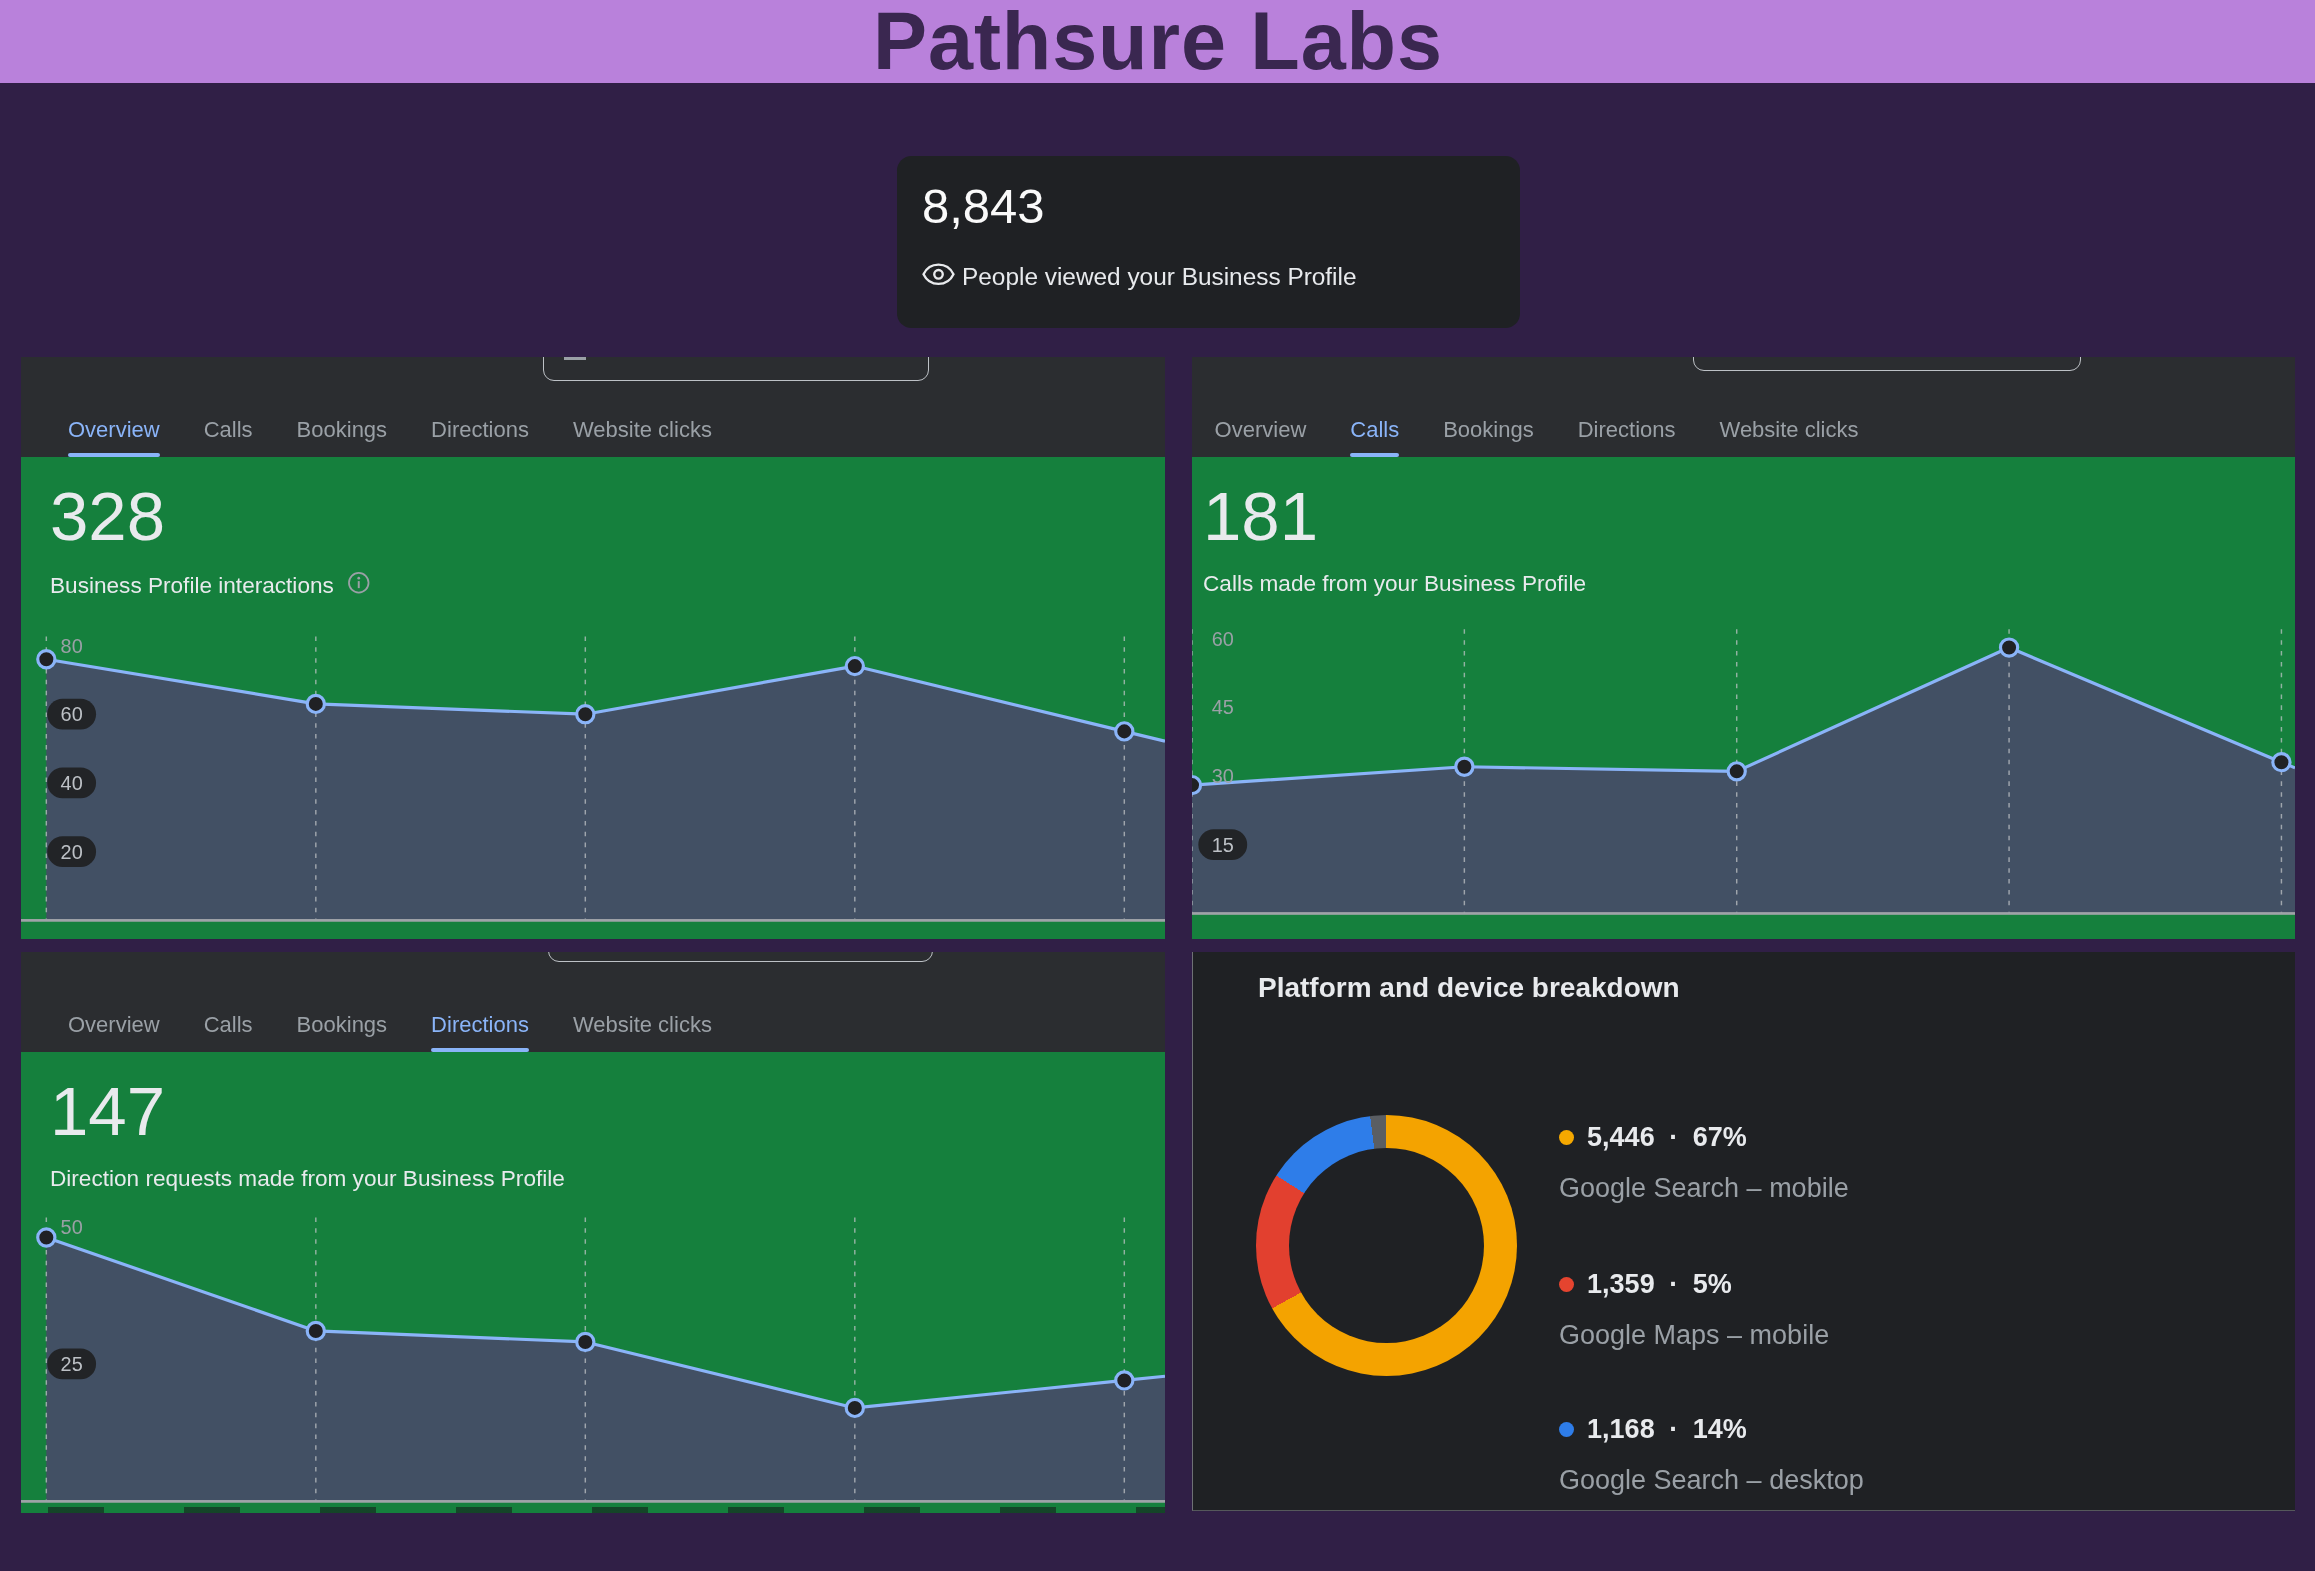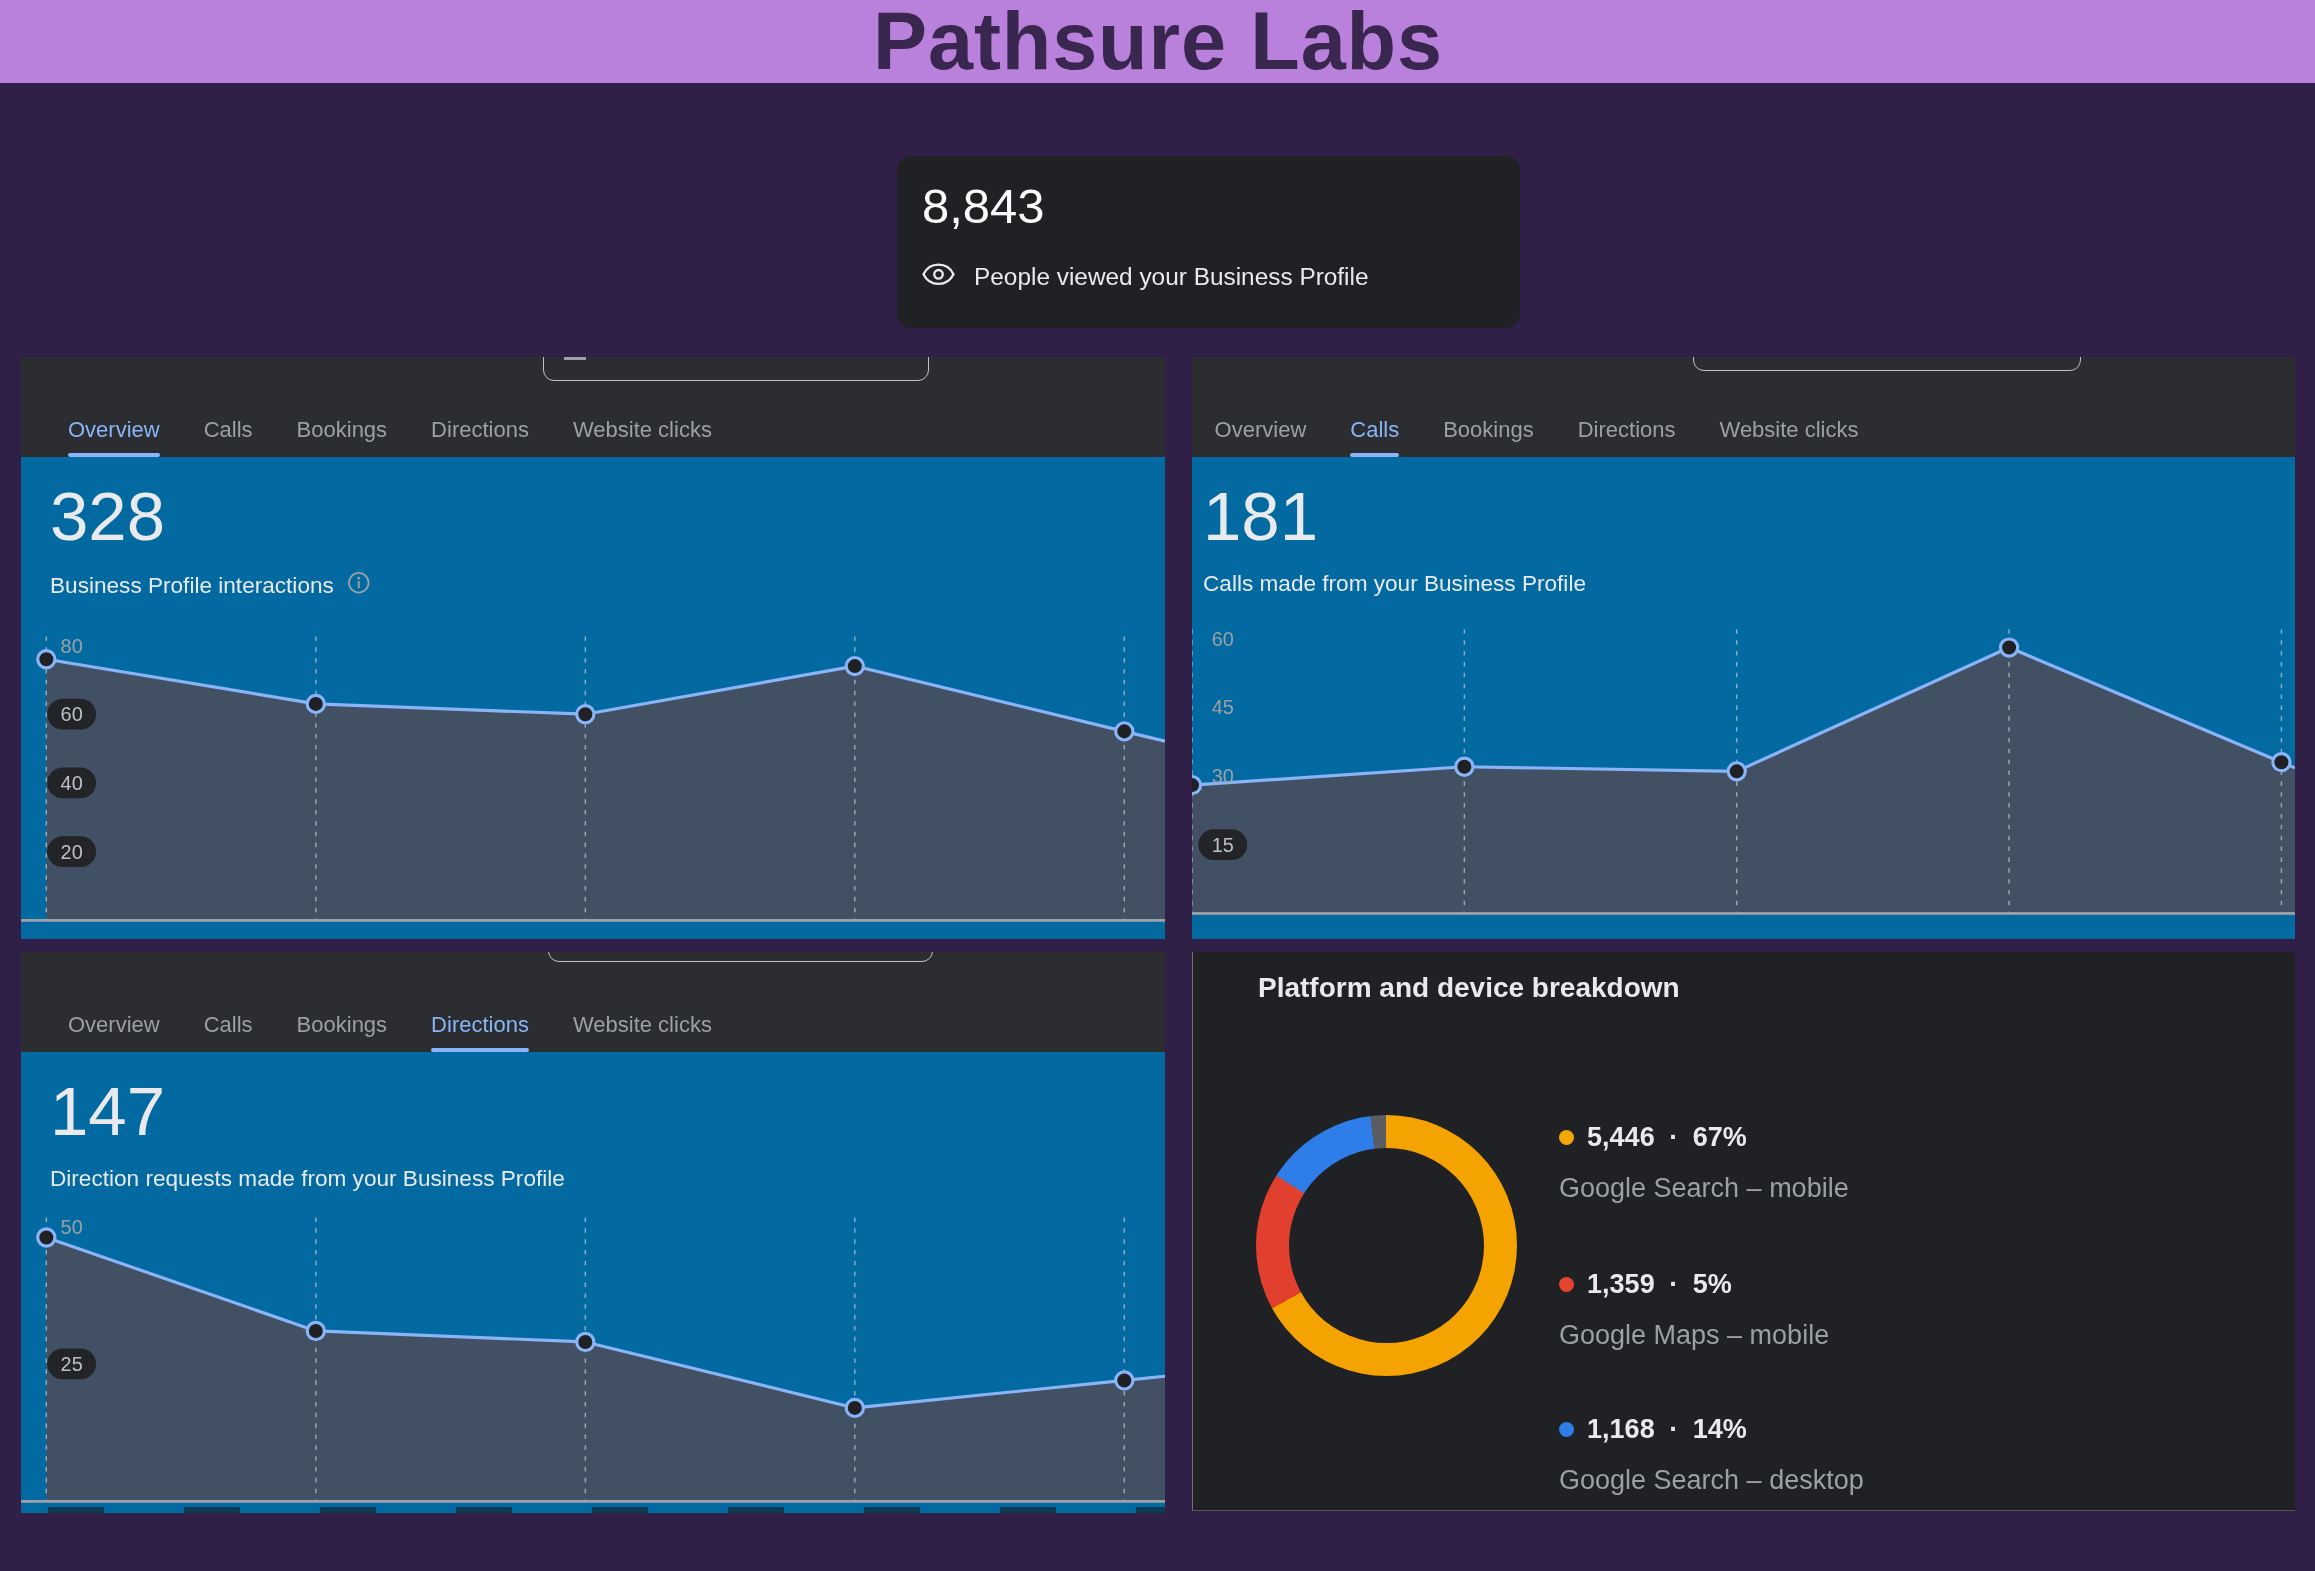--- a/index.html
+++ b/index.html
@@ -10,21 +10,21 @@
   }
   
   .banner{position:absolute;top:0;left:0;width:2316px;height:83px;background:#B981DB;
           display:flex;align-items:center;justify-content:center}
   .banner h1{margin:0;font-size:81px;font-weight:700;color:#3A2750;letter-spacing:0.9px}
 
   
   .views-card{position:absolute;left:897px;top:156px;width:623px;height:172px;
               background:#1F2124;border-radius:14.5px;color:#E8EAED}
   .views-value{position:absolute;left:25px;top:22px;font-size:49px;font-weight:400;color:#FAFAFA}
-  .views-label-row{position:absolute;left:25px;top:107px;display:flex;align-items:center;gap:19px;
+  .views-label-row{position:absolute;left:25px;top:107px;display:flex;align-items:center;gap:7px;
                    font-size:24.4px;color:#E8EAED}
 
   
   .panel{position:absolute;background:#1F2124;overflow:hidden}
   .panel.p1{left:21px;top:357px;width:1144px;height:582px}
   .panel.p2{left:1192px;top:357px;width:1103px;height:582px}
   .panel.p3{left:21px;top:952px;width:1144px;height:561px}
   .panel.p4{left:1192px;top:952px;width:1103px;height:559px;
             border-left:1.8px solid #6E7175;border-bottom:0.9px solid #55585B;
             box-sizing:border-box}
@@ -37,21 +37,21 @@
   .p3 .dropdown{left:527px;top:-26px;width:383px;height:34px}
   .dropdown-dash{position:absolute;left:20px;top:10px;width:22px;height:3.6px;background:#9AA0A6}
 
   .tabs{position:absolute;bottom:0;display:flex;gap:44px}
   .p1 .tabs,.p3 .tabs{left:47px}
   .p2 .tabs{left:22.6px}
   .tab{position:relative;padding-bottom:14.5px;font-size:22px;color:#9AA0A6;white-space:nowrap;cursor:pointer}
   .tab.active{color:#8AB4F8}
   .tab .underline{position:absolute;left:0;right:0;bottom:0;height:4.5px;border-radius:3.6px;background:#8AB4F8}
 
-  .panel-body{position:absolute;top:100px;left:0;right:0;bottom:0;background:#0369a1}
+  .panel-body{position:absolute;top:100px;left:0;right:0;bottom:0;background:#15803d}
   .metric-value{position:absolute;top:20px;font-size:69px;font-weight:400;color:#E8EAED}
   .metric-label{position:absolute;top:114px;display:flex;align-items:center;gap:12.7px;
                 font-size:22.6px;color:#E8EAED}
   .pl32{left:29px}.pl12{left:11px}
   svg.linechart{position:absolute;left:0;display:block}
   .p1 svg.linechart,.p2 svg.linechart{bottom:11.8px}
   .p2 svg.linechart{bottom:19px}
   .p3 svg.linechart{bottom:5.4px}
   .ghost-labels{position:absolute;left:27px;right:0;bottom:0;height:6.3px;opacity:.55;
      background:repeating-linear-gradient(90deg,#141517 0 56px,transparent 56px 136px)}

